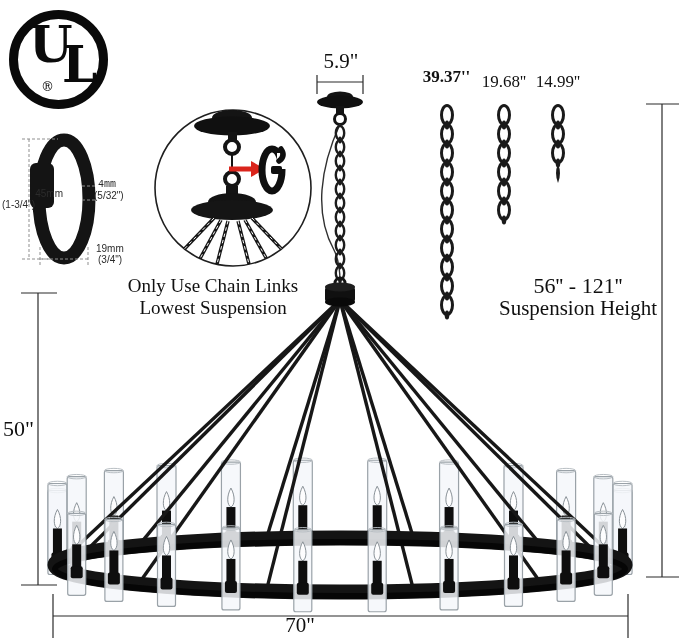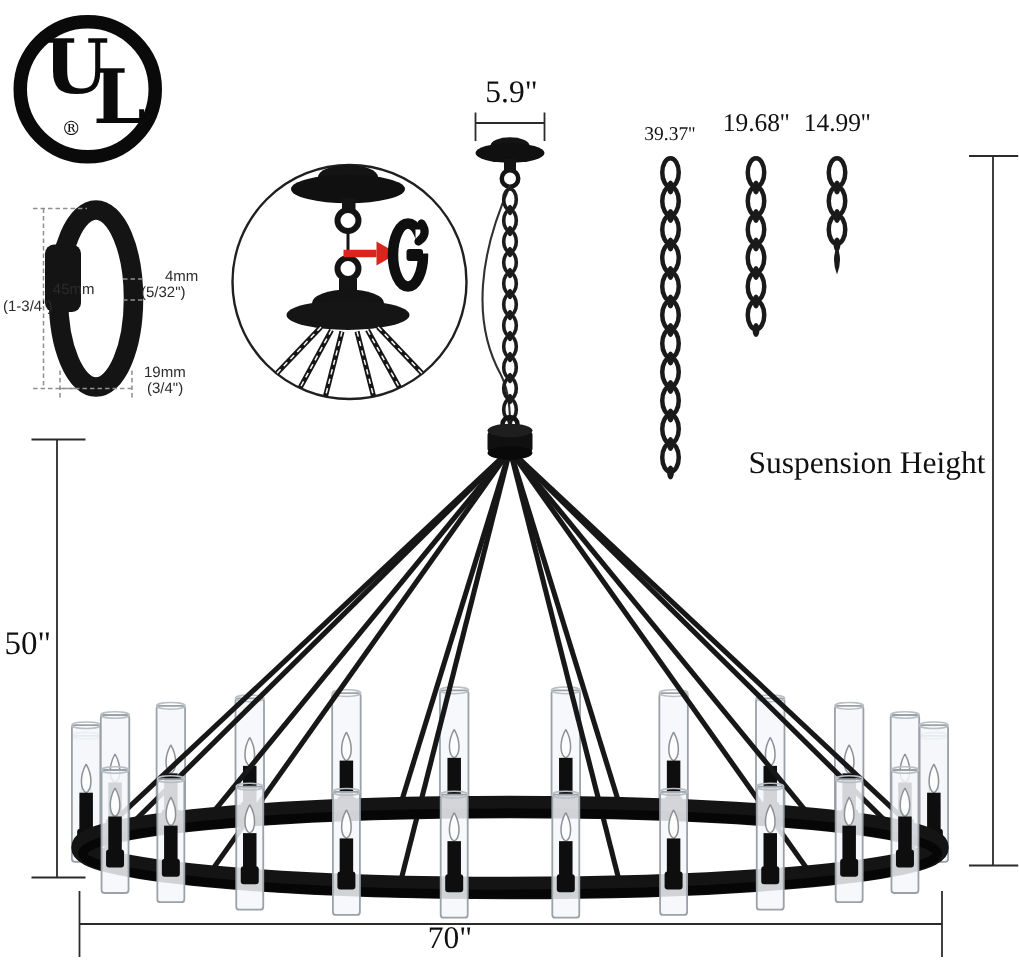--- a/index.html
+++ b/index.html
@@ -314,29 +314,32 @@
   </svg>
 
   <div class="ul-logo">
     <span class="ul-u">U</span>
     <span class="ul-l">L</span>
     <span class="ul-r">®</span>
   </div>
 
   <span class="lbl serif ctr" style="left:312px;top:50px;width:58px;font-size:21px;">5.9"</span>
 
-  <span class="lbl serif ctr" style="left:413px;top:82px;width:67px;font-size:13px;">39.37''</span>
+  <span class="lbl serif ctr" style="left:413px;top:68px;width:67px;font-size:17px;font-weight:bold;">39.37''</span>
   <span class="lbl serif ctr" style="left:471px;top:73px;width:66px;font-size:17px;">19.68''</span>
   <span class="lbl serif ctr" style="left:525px;top:73px;width:66px;font-size:17px;">14.99''</span>
 
+  <span class="lbl serif ctr" style="left:500px;top:274px;width:156px;font-size:22px;">56'' - 121''</span>
   <span class="lbl serif ctr" style="left:488px;top:297px;width:180px;font-size:21px;">Suspension Height</span>
 
   <span class="lbl serif rgt" style="left:0px;top:417px;width:34px;font-size:22px;">50"</span>
   <span class="lbl serif ctr" style="left:272px;top:614px;width:56px;font-size:21px;">70"</span>
 
+  <span class="lbl serif ctr" style="left:116px;top:276px;width:194px;font-size:19px;">Only Use Chain Links</span>
+  <span class="lbl serif ctr" style="left:116px;top:298px;width:194px;font-size:19px;">Lowest Suspension</span>
 
   <span class="lbl sans rgt" style="left:0px;top:189px;width:35px;font-size:10px;margin-left:28px;">45mm</span>
   <span class="lbl sans rgt" style="left:0px;top:200px;width:35px;font-size:10px;">(1-3/4")</span>
-  <span class="lbl sans" style="left:110px;top:180px;font-size:10px;">4mm</span>
+  <span class="lbl sans" style="left:98px;top:180px;font-size:10px;font-family:Liberation Mono, monospace;">4mm</span>
   <span class="lbl sans" style="left:94px;top:191px;font-size:10px;">(5/32")</span>
   <span class="lbl sans" style="left:96px;top:244px;font-size:10px;">19mm</span>
   <span class="lbl sans" style="left:98px;top:255px;font-size:10px;">(3/4")</span>
 </div>
 
 </body></html>

